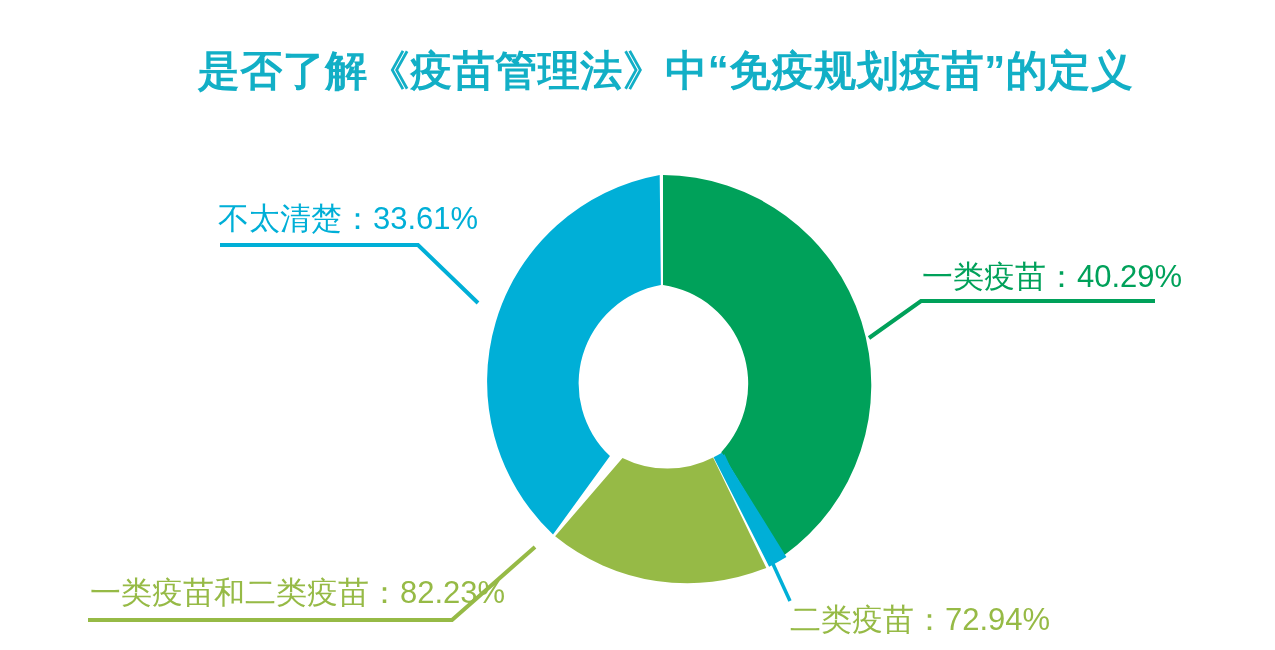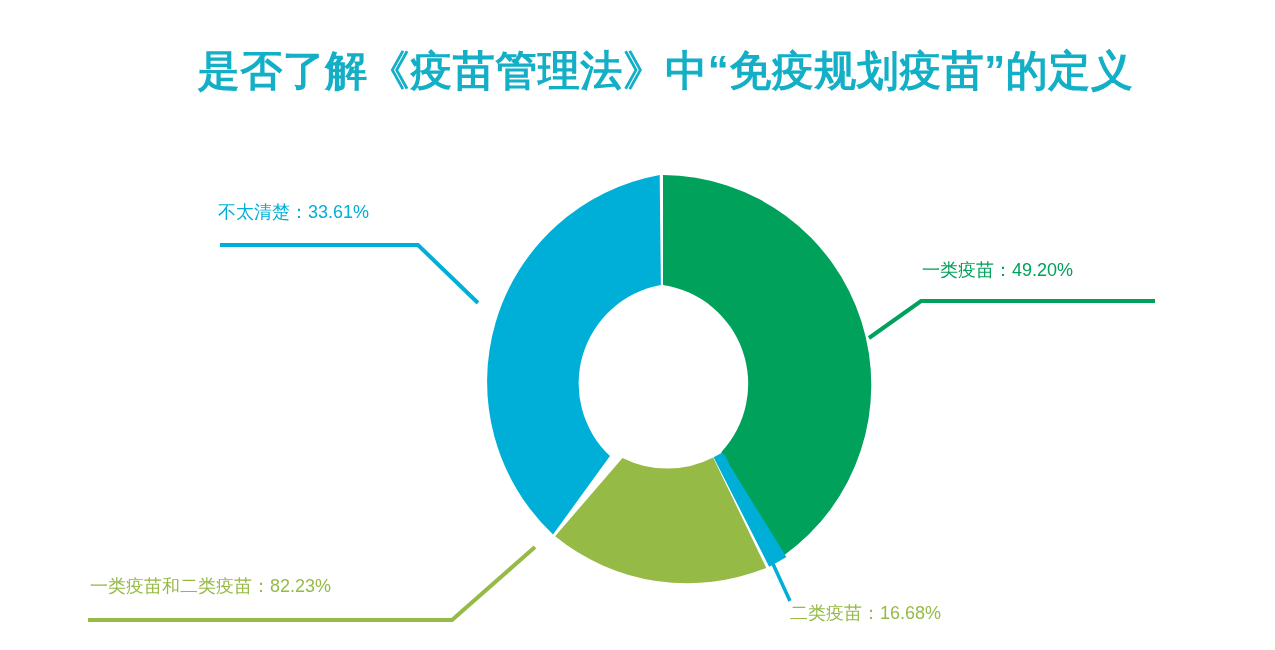--- a/index.html
+++ b/index.html
@@ -34,21 +34,21 @@
     line-height: 1.2;
     padding-left: 28px;
   }
   #donut-svg {
     position: absolute;
     left: 0;
     top: 0;
   }
   .callout-label {
     position: absolute;
-    font-size: 18px;
+    font-size: 31px;
     font-weight: normal;
     white-space: nowrap;
     line-height: 1;
   }
   #label-buqingchu {
     left: 218px;
     top: 203px;
     color: #00AFD7;
   }
   #label-yilei {
@@ -105,19 +105,19 @@
     <polyline fill="none" stroke="#00A15A" stroke-width="4" points="1155,301 921,301 869,338"></polyline>
 
     <polyline fill="none" stroke="#96BA46" stroke-width="4" points="88,620 452,620 535,547"></polyline>
 
     <polyline fill="none" stroke="#00AFD7" stroke-width="3.5" points="723,455 790,601"></polyline>
 
   </svg>
 
   <div class="callout-label" id="label-buqingchu">不太清楚：33.61%</div>
 
-  <div class="callout-label" id="label-yilei">一类疫苗：49.20%</div>
+  <div class="callout-label" id="label-yilei">一类疫苗：40.29%</div>
 
   <div class="callout-label" id="label-yilei-erlei">一类疫苗和二类疫苗：82.23%</div>
 
-  <div class="callout-label" id="label-erlei">二类疫苗：16.68%</div>
+  <div class="callout-label" id="label-erlei">二类疫苗：72.94%</div>
 
 </div>
 
 </body></html>

